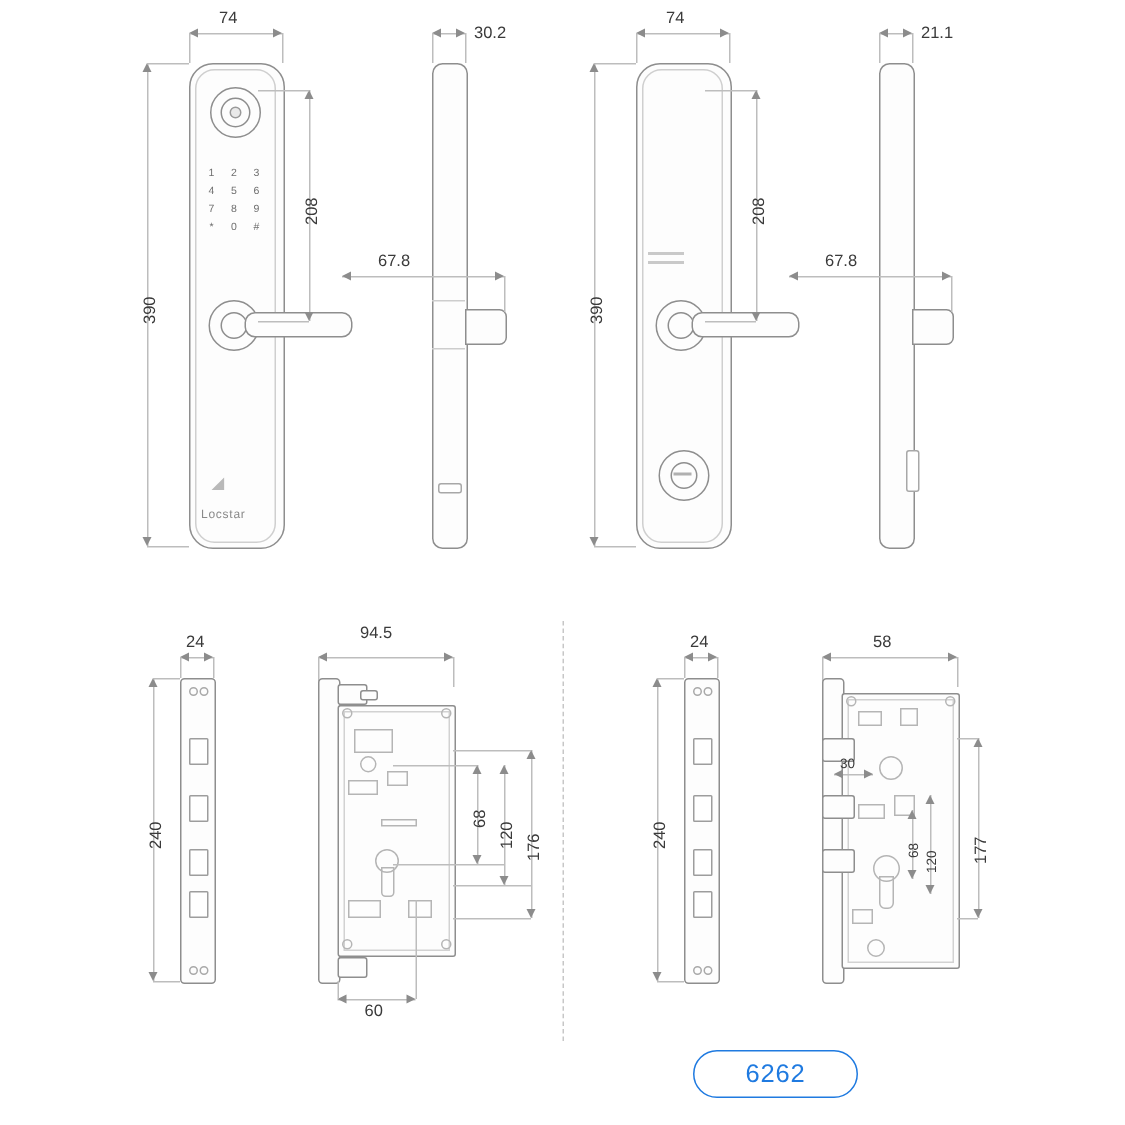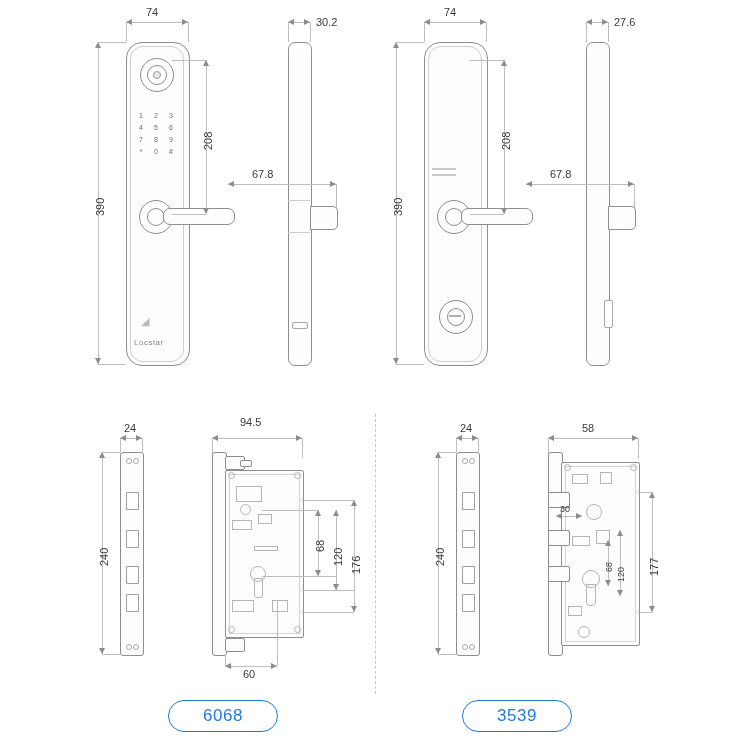--- a/index.html
+++ b/index.html
@@ -159,21 +159,21 @@
   <div class="arrowD" style="left:501px;top:208px;"></div>
   <div class="line hline ext" style="left:470px;top:60px;width:34px;"></div>
   <div class="line hline ext" style="left:470px;top:214px;width:34px;"></div>
   <div class="dim vert" style="left:500px;top:150px;">208</div>
 
   <div class="line hline ext" style="left:586px;top:22px;width:22px;"></div>
   <div class="arrowL" style="left:586px;top:19px;"></div>
   <div class="arrowR" style="left:602px;top:19px;"></div>
   <div class="line vline ext" style="left:586px;top:22px;height:20px;"></div>
   <div class="line vline ext" style="left:608px;top:22px;height:20px;"></div>
-  <div class="dim" style="left:614px;top:16px;">27.6</div>
+  <div class="dim" style="left:614px;top:16px;">21.1</div>
 
   <div class="sidebar-body" style="left:586px;top:42px;width:22px;height:322px;"></div>
   <div class="bolt" style="left:608px;top:206px;width:26px;height:22px;border-radius:0 5px 5px 0;"></div>
   <div class="slot" style="left:604px;top:300px;width:7px;height:26px;"></div>
 
   <div class="line hline ext" style="left:526px;top:184px;width:108px;"></div>
   <div class="arrowL" style="left:526px;top:181px;"></div>
   <div class="arrowR" style="left:628px;top:181px;"></div>
   <div class="line vline ext" style="left:634px;top:184px;height:24px;"></div>
   <div class="dim" style="left:550px;top:168px;">67.8</div>
@@ -325,20 +325,17 @@
   <div class="arrowD" style="left:617px;top:590px;"></div>
   <div class="dim vert" style="left:616px;top:582px;font-size:9px;">120</div>
 
   <div class="line vline ext" style="left:652px;top:492px;height:120px;"></div>
   <div class="arrowU" style="left:649px;top:492px;"></div>
   <div class="arrowD" style="left:649px;top:606px;"></div>
   <div class="dim vert" style="left:648px;top:576px;">177</div>
   <div class="line hline ext" style="left:638px;top:492px;width:14px;"></div>
   <div class="line hline ext" style="left:638px;top:612px;width:14px;"></div>
 
-  <div class="tag" style="left:168px;top:700px;">
-    <span>6068</span>
+  <div class="tag" style="left:462px;top:700px;">
+    <span>6262</span>
   </div>
-  <div class="tag" style="left:462px;top:700px;">
-    <span>3539</span>
-  </div>
 
 </div>
 
 </body></html>

